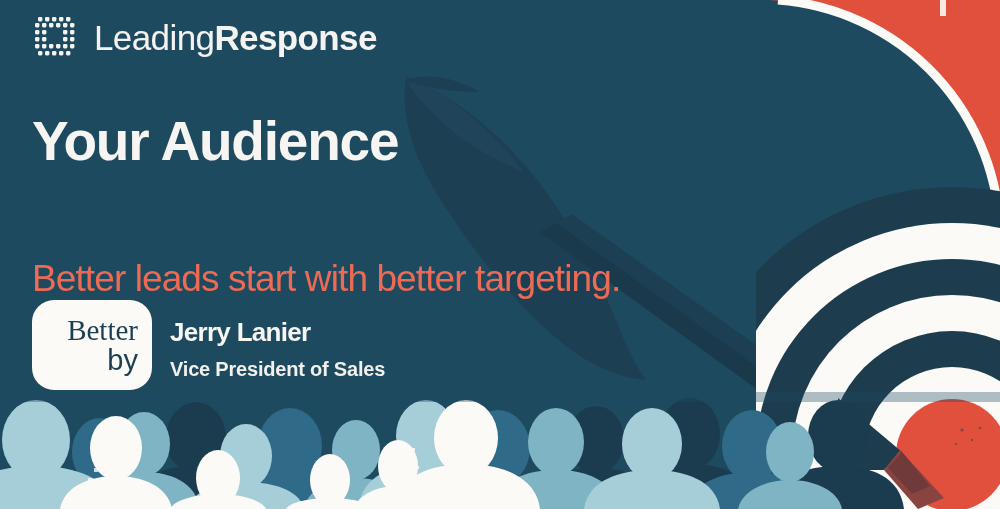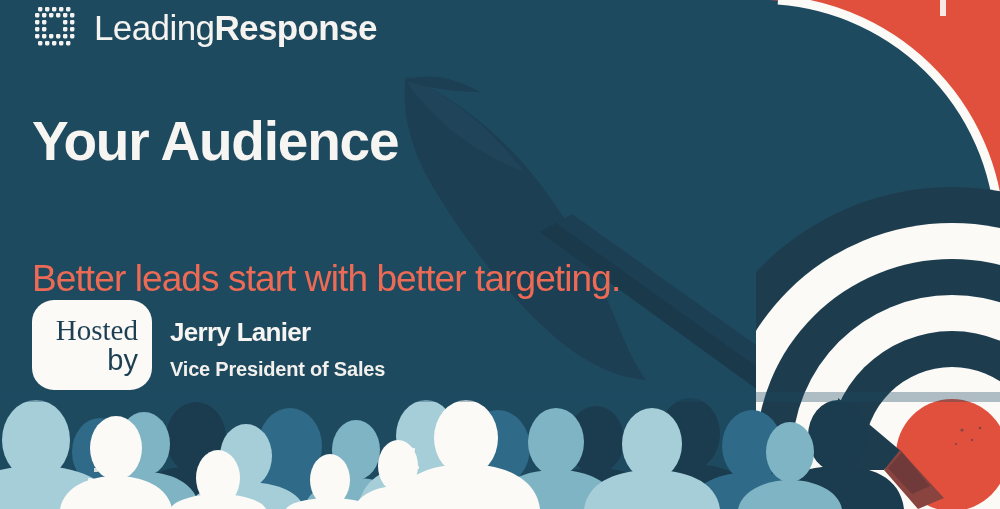--- a/index.html
+++ b/index.html
@@ -19,21 +19,21 @@
     position: absolute;
     inset: 0;
     width: 1000px;
     height: 509px;
   }
 
   
   #logo-row {
     position: absolute;
     left: 32px;
-    top: 4px;
+    top: 14px;
     display: flex;
     align-items: center;
     gap: 16px;
     z-index: 40;
   }
   #logo-mark {
     width: 46px;
     height: 46px;
     display: block;
   }
@@ -389,21 +389,21 @@
   </div>
 
   <div id="headline">
     <div class="h-line">Your Audience</div>
   </div>
 
   <div id="subhead">Better leads start with better targeting.</div>
 
   <div id="host-row">
     <div id="hosted-badge">
-      <div class="badge-l1">Hosted</div>
+      <div class="badge-l1">Better</div>
       <div class="badge-l2">by</div>
     </div>
     <div id="host-text">
       <div id="host-name">Jerry Lanier</div>
       <div id="host-title">Vice President of Sales</div>
     </div>
   </div>
 
 </div>
 

